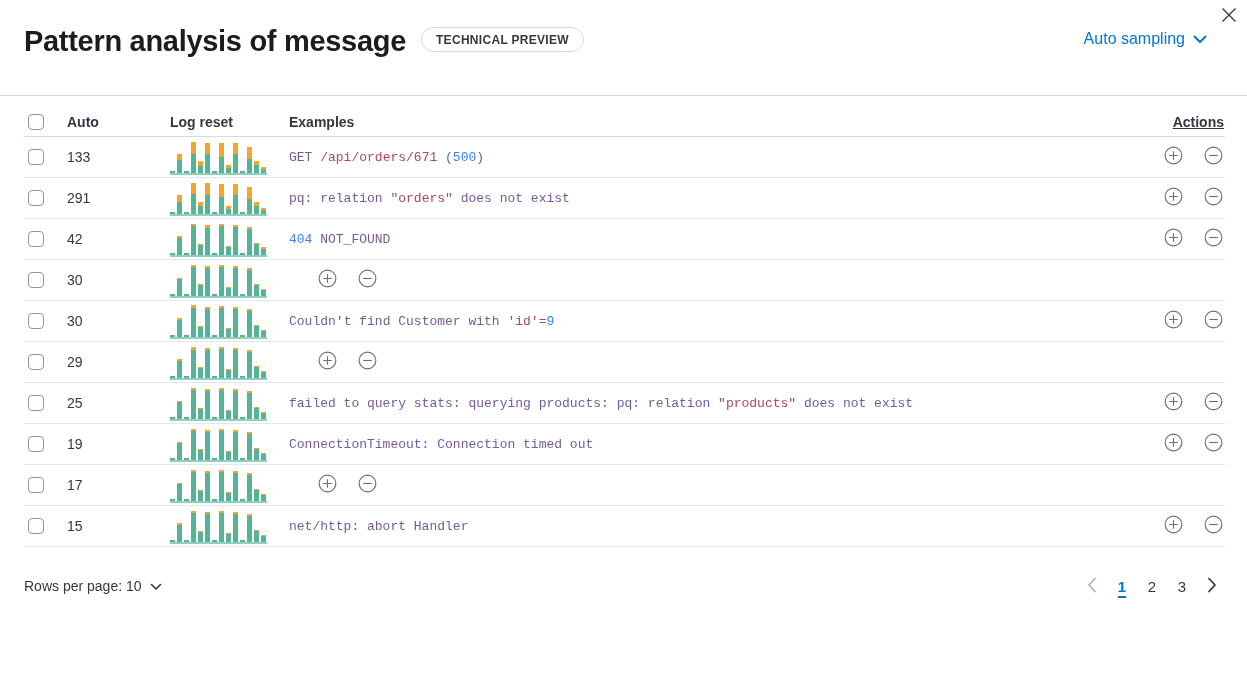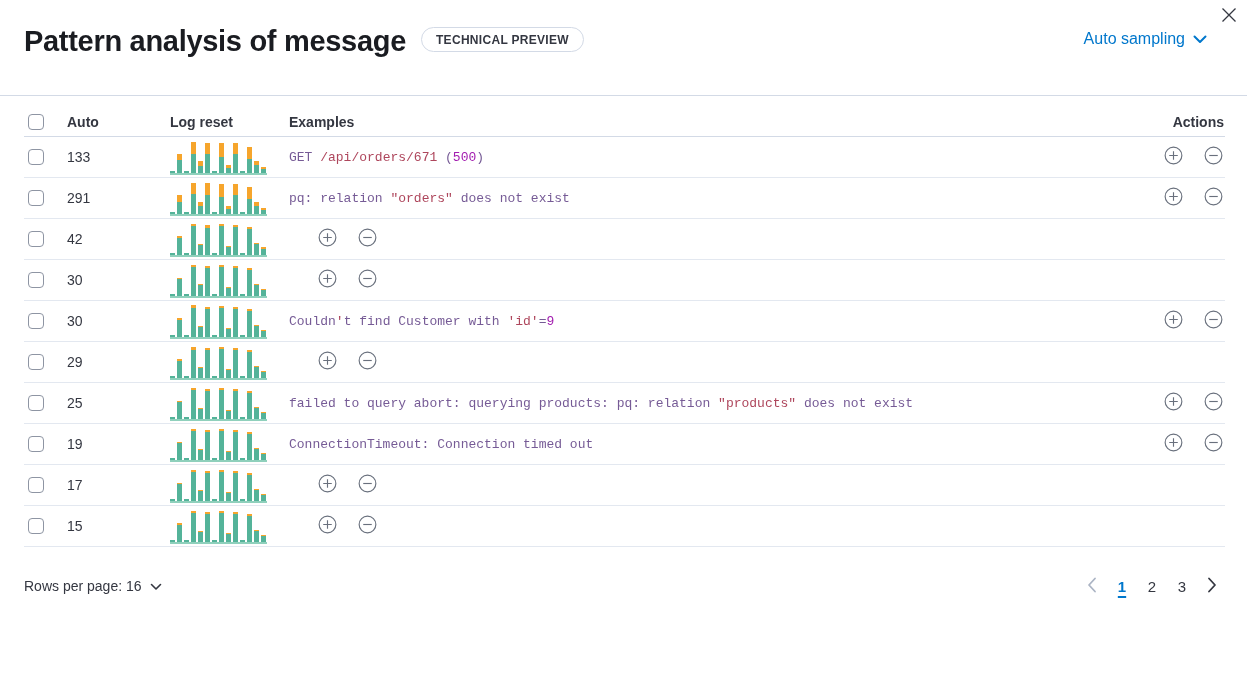--- a/index.html
+++ b/index.html
@@ -32,25 +32,25 @@
   .row { display:flex; align-items:center; height:41px; border-bottom:1px solid #E3E8F0; }
 
   .cell-check { width:38px; display:flex; align-items:center; }
   .checkbox { width:16px; height:16px; border:1px solid #8E95A3; border-radius:4px;
     background:#fff; margin-left:4px; cursor:pointer; }
   .cell-count { width:103px; padding-left:5px; font-size:14px; }
   .cell-chart { width:122px; padding-left:5px; }
   .cell-example { flex:1; padding-left:2px; font-family:"Liberation Mono","DejaVu Sans Mono",monospace;
     font-size:13px; white-space:nowrap; overflow:hidden; }
   .cell-actions { width:92px; display:flex; justify-content:flex-end; align-items:center; gap:19px; padding-right:1px; }
-  .th-actions { text-align:right; }
+  .th-actions { text-align:right;text-decoration:underline; }
 
   .tok-kw  { color:#765B96; }
   .tok-str { color:#AE465C; }
-  .tok-num { color:#a21caf; }
+  .tok-num { color:#3b82f6; }
 
   .spark { position:relative; width:97px; height:36px; display:flex; align-items:flex-end;
     gap:2px; padding-bottom:2px; }
   .spark .bar { width:5px; display:flex; flex-direction:column; justify-content:flex-end; }
   .spark .o { width:100%; }
   .spark .g { width:100%; }
   .spark .base { position:absolute; left:0; right:0; bottom:0; height:2px; }
 
   .action-btn { width:21px; height:21px; background:none; border:none; padding:0;
     cursor:pointer; color:#69707D; display:flex; align-items:center; justify-content:center; }
@@ -331,20 +331,21 @@
                   <div class="o" style="height: 1px; background: rgb(246, 165, 44);"></div>
                   <div class="g" style="height: 11px; background: rgb(84, 179, 153);"></div>
                 </div>
                 <div class="bar">
                   <div class="o" style="height: 2px; background: rgb(246, 165, 44);"></div>
                   <div class="g" style="height: 6px; background: rgb(84, 179, 153);"></div>
                 </div>
                 <div class="base" style="background: rgb(143, 208, 188);"></div>
               </div>
             </div>
+            <div class="cell-example"><span class="tok-num">404</span><span class="tok-kw"> NOT_FOUND</span></div>
             <div class="cell-actions">
               <button class="action-btn">
                 <span><svg width="19" height="19" viewBox="0 0 20 20">
   <circle cx="10" cy="10" r="8.8" stroke="#69707D" stroke-width="1.2" fill="none"></circle>
   <path d="M5.5 10 H14.5 M10 5.5 V14.5" stroke="#69707D" stroke-width="1.2" fill="none"></path>
                   </svg></span>
               </button>
               <button class="action-btn">
                 <span><svg width="19" height="19" viewBox="0 0 20 20">
   <circle cx="10" cy="10" r="8.8" stroke="#69707D" stroke-width="1.2" fill="none"></circle>
@@ -656,21 +657,21 @@
                   <div class="o" style="height: 1px; background: rgb(246, 165, 44);"></div>
                   <div class="g" style="height: 11px; background: rgb(84, 179, 153);"></div>
                 </div>
                 <div class="bar">
                   <div class="o" style="height: 1px; background: rgb(246, 165, 44);"></div>
                   <div class="g" style="height: 6px; background: rgb(84, 179, 153);"></div>
                 </div>
                 <div class="base" style="background: rgb(143, 208, 188);"></div>
               </div>
             </div>
-            <div class="cell-example"><span class="tok-kw">failed to query abort: querying products: pq: relation </span><span class="tok-str">"products"</span><span class="tok-kw"> does not exist</span></div>
+            <div class="cell-example"><span class="tok-kw">failed to query stats: querying products: pq: relation </span><span class="tok-str">"products"</span><span class="tok-kw"> does not exist</span></div>
             <div class="cell-actions">
               <button class="action-btn">
                 <span><svg width="19" height="19" viewBox="0 0 20 20">
   <circle cx="10" cy="10" r="8.8" stroke="#69707D" stroke-width="1.2" fill="none"></circle>
   <path d="M5.5 10 H14.5 M10 5.5 V14.5" stroke="#69707D" stroke-width="1.2" fill="none"></path>
                   </svg></span>
               </button>
               <button class="action-btn">
                 <span><svg width="19" height="19" viewBox="0 0 20 20">
   <circle cx="10" cy="10" r="8.8" stroke="#69707D" stroke-width="1.2" fill="none"></circle>
@@ -901,41 +902,42 @@
                   <div class="o" style="height: 1px; background: rgb(246, 165, 44);"></div>
                   <div class="g" style="height: 11px; background: rgb(84, 179, 153);"></div>
                 </div>
                 <div class="bar">
                   <div class="o" style="height: 1px; background: rgb(246, 165, 44);"></div>
                   <div class="g" style="height: 6px; background: rgb(84, 179, 153);"></div>
                 </div>
                 <div class="base" style="background: rgb(143, 208, 188);"></div>
               </div>
             </div>
+            <div class="cell-example"><span class="tok-kw">net/http: abort Handler</span></div>
             <div class="cell-actions">
               <button class="action-btn">
                 <span><svg width="19" height="19" viewBox="0 0 20 20">
   <circle cx="10" cy="10" r="8.8" stroke="#69707D" stroke-width="1.2" fill="none"></circle>
   <path d="M5.5 10 H14.5 M10 5.5 V14.5" stroke="#69707D" stroke-width="1.2" fill="none"></path>
                   </svg></span>
               </button>
               <button class="action-btn">
                 <span><svg width="19" height="19" viewBox="0 0 20 20">
   <circle cx="10" cy="10" r="8.8" stroke="#69707D" stroke-width="1.2" fill="none"></circle>
   <path d="M5.5 10 H14.5 " stroke="#69707D" stroke-width="1.2" fill="none"></path>
                   </svg></span>
               </button>
             </div>
           </div>
         </div>
     </div>
 
     <div class="footer">
       <button class="rpp">
-        <span>Rows per page: 16</span>
+        <span>Rows per page: 10</span>
         <span>
           <svg width="12" height="8" viewBox="0 0 12 8">
               <path d="M1.5 1.5 L6 6 L10.5 1.5" stroke="#343741" stroke-width="1.6" fill="none" stroke-linecap="round" stroke-linejoin="round"></path>
             </svg>
         </span>
       </button>
       <div class="pagination" id="pagination">
           <button class="nav-btn disabled">
             <span>
   <svg width="10" height="16" viewBox="0 0 10 16">

